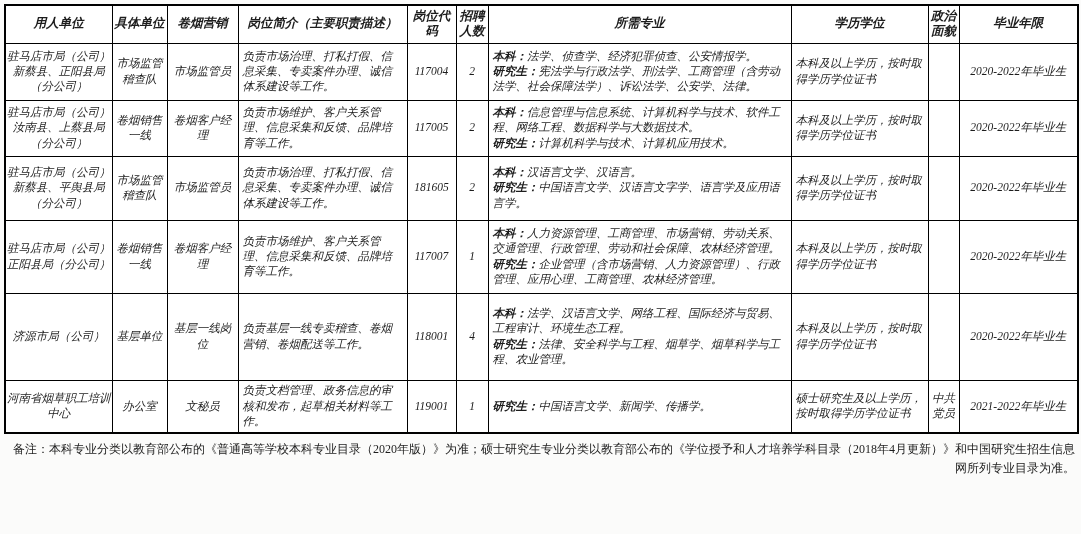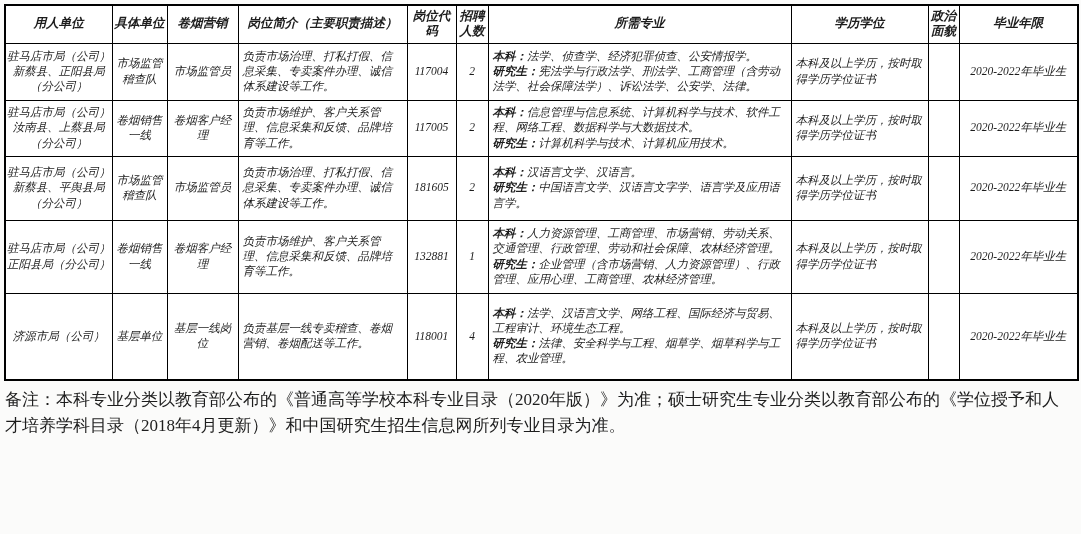--- a/index.html
+++ b/index.html
@@ -37,26 +37,27 @@
     text-align: center;
     padding: 2px 1px;
     line-height: 1.25;
   }
   td.center { text-align: center; }
   td.left { text-align: left; }
   td.tight { padding: 2px 1px; }
   .blabel { font-weight: bold; }
   .major-group { margin: 0; }
   .note {
-    font-size: 17px;
+    font-size: 12px;
     line-height: 1.55;
     margin: 0;
     padding: 6px 2px 8px 1px;
     color: #1d1d1d;
     word-break: break-all;
+    text-align: right;
   }
 </style>
 </head>
 <body>
 
 <div class="wrap">
   <table class="job-table">
     <colgroup>
       <col style="width:107px">
         <col style="width:55px">
@@ -127,21 +128,21 @@
           </td>
           <td class="left">本科及以上学历，按时取得学历学位证书</td>
           <td class="center tight"></td>
           <td class="center tight">2020-2022年毕业生</td>
         </tr>
         <tr style="height: 73px;">
           <td class="center tight">驻马店市局（公司）正阳县局（分公司）</td>
           <td class="center tight">卷烟销售一线</td>
           <td class="center tight">卷烟客户经理</td>
           <td class="left">负责市场维护、客户关系管理、信息采集和反馈、品牌培育等工作。</td>
-          <td class="center tight">132881</td>
+          <td class="center tight">117007</td>
           <td class="center tight">1</td>
           <td class="left">
             <div class="major-group"><span class="blabel">本科：</span><span>人力资源管理、工商管理、市场营销、劳动关系、交通管理、行政管理、劳动和社会保障、农林经济管理。</span></div>
             <div class="major-group"><span class="blabel">研究生：</span><span>企业管理（含市场营销、人力资源管理）、行政管理、应用心理、工商管理、农林经济管理。</span></div>
           </td>
           <td class="left">本科及以上学历，按时取得学历学位证书</td>
           <td class="center tight"></td>
           <td class="center tight">2020-2022年毕业生</td>
         </tr>
         <tr style="height: 87px;">
@@ -152,16 +153,30 @@
           <td class="center tight">118001</td>
           <td class="center tight">4</td>
           <td class="left">
             <div class="major-group"><span class="blabel">本科：</span><span>法学、汉语言文学、网络工程、国际经济与贸易、工程审计、环境生态工程。</span></div>
             <div class="major-group"><span class="blabel">研究生：</span><span>法律、安全科学与工程、烟草学、烟草科学与工程、农业管理。</span></div>
           </td>
           <td class="left">本科及以上学历，按时取得学历学位证书</td>
           <td class="center tight"></td>
           <td class="center tight">2020-2022年毕业生</td>
         </tr>
+        <tr style="height: 53px;">
+          <td class="center tight">河南省烟草职工培训中心</td>
+          <td class="center tight">办公室</td>
+          <td class="center tight">文秘员</td>
+          <td class="left">负责文档管理、政务信息的审核和发布，起草相关材料等工作。</td>
+          <td class="center tight">119001</td>
+          <td class="center tight">1</td>
+          <td class="left">
+            <div class="major-group"><span class="blabel">研究生：</span><span>中国语言文学、新闻学、传播学。</span></div>
+          </td>
+          <td class="left">硕士研究生及以上学历，按时取得学历学位证书</td>
+          <td class="center tight">中共党员</td>
+          <td class="center tight">2021-2022年毕业生</td>
+        </tr>
       </tbody>
   </table>
   <p class="note">备注：本科专业分类以教育部公布的《普通高等学校本科专业目录（2020年版）》为准；硕士研究生专业分类以教育部公布的《学位授予和人才培养学科目录（2018年4月更新）》和中国研究生招生信息网所列专业目录为准。</p>
 </div>
 
 </body></html>

